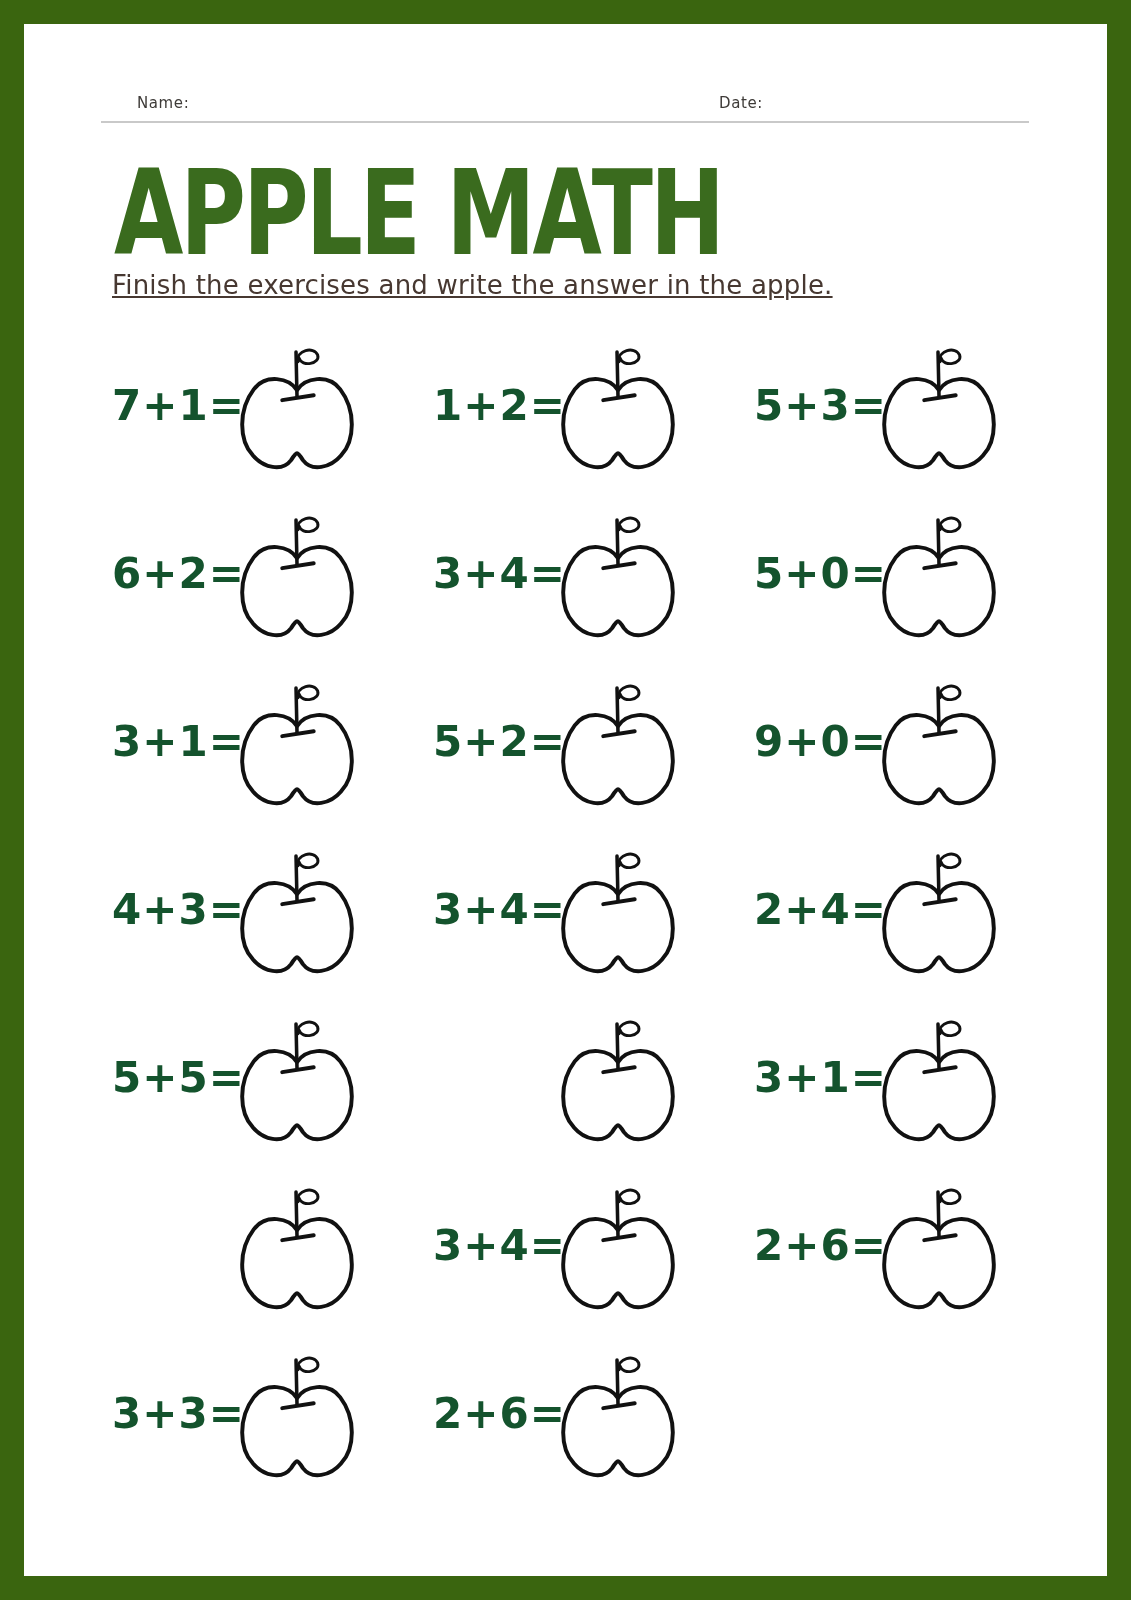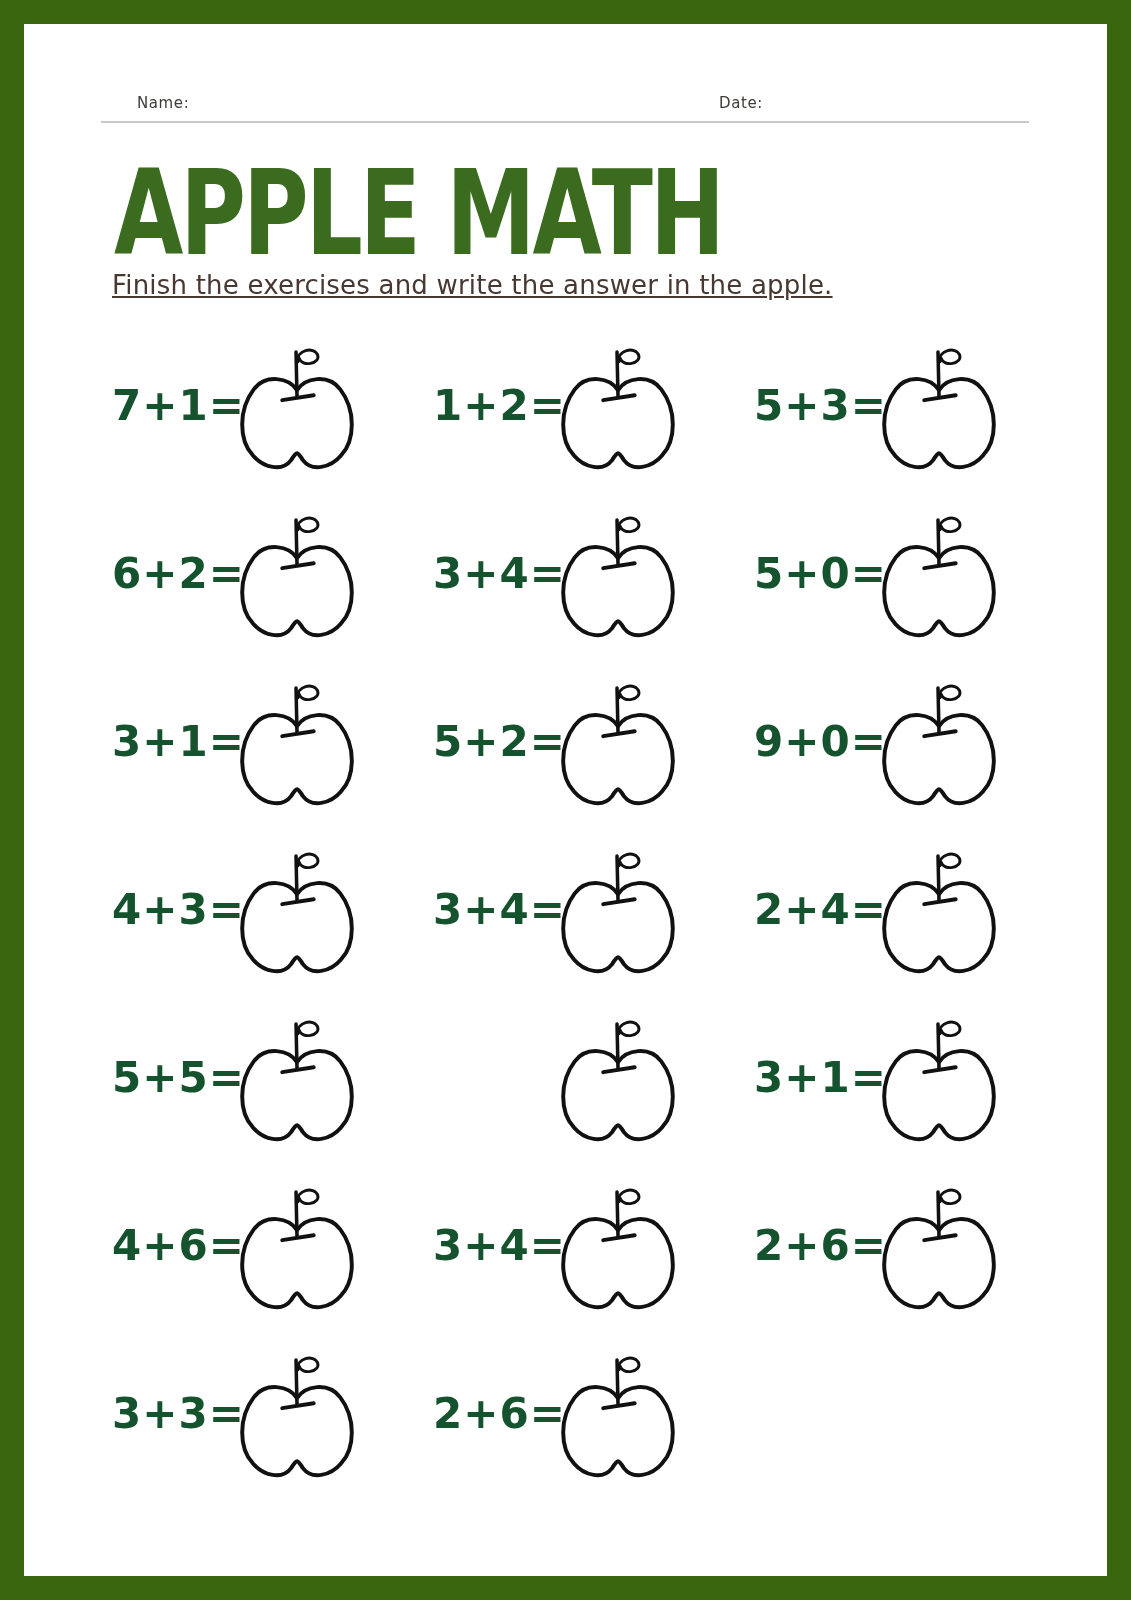--- a/index.html
+++ b/index.html
@@ -166,21 +166,20 @@
         </svg>
     </div>
 
     <div class="cell">
       <span class="eq">3+1=</span>
       <svg class="apple" viewBox="0 0 120 130">
           <use href="#apple-shape"></use>
         </svg>
     </div>
     <div class="cell">
-      <span class="eq">4+6=</span>
       <svg class="apple" viewBox="0 0 120 130">
           <use href="#apple-shape"></use>
         </svg>
     </div>
     <div class="cell">
       <span class="eq">3+4=</span>
       <svg class="apple" viewBox="0 0 120 130">
           <use href="#apple-shape"></use>
         </svg>
     </div>

